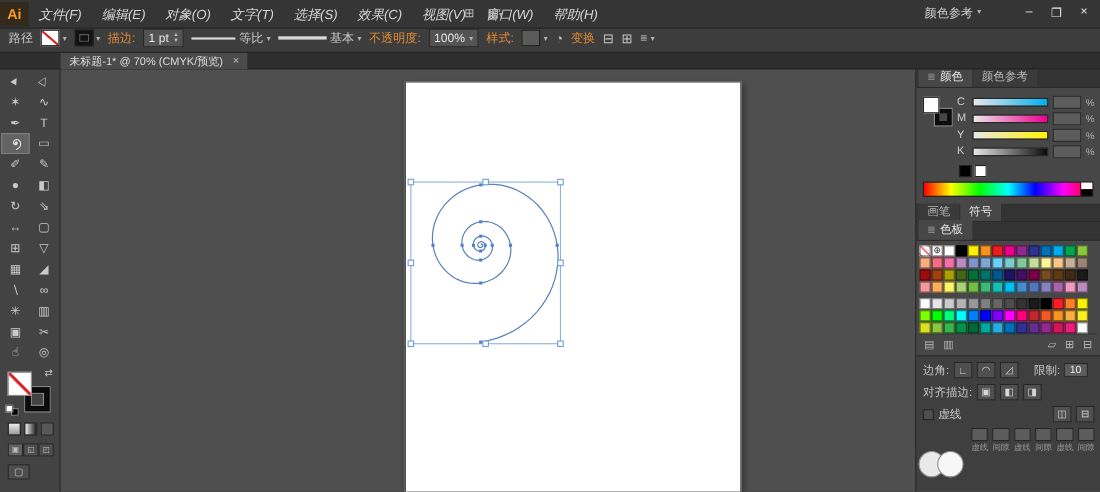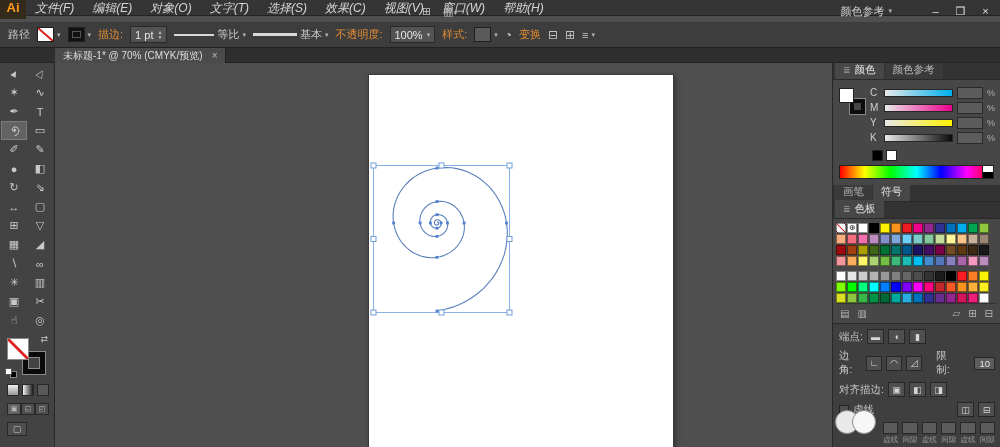--- a/index.html
+++ b/index.html
@@ -2,21 +2,21 @@
 <html><head>
 <meta charset="utf-8">
 <style>
   * { box-sizing: border-box; margin:0; padding:0; }
   body { margin:0; background:#2b2b2b; }
   #app { position:relative; width:1000px; height:447px; background:#4f4f4f;
          font-family:"Liberation Sans","DejaVu Sans",sans-serif; font-size:11px;
          color:#c8c8c8; overflow:hidden; }
 
   
-  .menubar { position:absolute; top:0; left:0; right:0; height:16px; background:#353535;
+  .menubar { position:absolute; top:0; left:0; right:0; height:26px; background:#353535;
              border-bottom:1px solid #242424; display:flex; align-items:center; z-index:30; }
   .ai-logo { width:26px; height:22px; display:flex; align-items:center; justify-content:center;
              color:#ff9a1e; font-weight:bold; font-size:13px; background:#332a1c; }
   .menu-list { display:flex;font-style:italic; }
   .menu-item { padding:0 9px; line-height:22px; font-size:12px; color:#d6d6d6; cursor:default; }
   .mb-icons { position:absolute; left:422px; top:0; height:22px; display:flex; align-items:center; gap:12px; color:#bdbdbd; font-size:11px; }
   .workspace { position:absolute; right:108px; top:0; height:22px; display:flex; align-items:center; gap:4px; color:#d0d0d0; font-size:11px; }
   .win-controls { position:absolute; right:2px; top:0; height:22px; display:flex; }
   .win-btn { width:25px; height:22px; display:flex; align-items:center; justify-content:center; color:#e0e0e0; font-size:11px; }
   .caret { font-size:7px; color:#b5b5b5; }
@@ -114,21 +114,21 @@
   .sw-footer { display:flex; align-items:center; gap:8px; padding:4px 4px 4px 4px; background:#474747;
                border-top:1px solid #333; }
   .sw-icon { font-size:10px; color:#b8b8b8; }
   .sw-spacer { flex:1; }
 
   .stroke-section { position:relative; padding:5px 5px 0 6px; background:#3f3f3f; border-top:1px solid #2c2c2c; }
   .sp-row { display:flex; align-items:center; gap:4px; margin-bottom:5px; }
   .sp-label { font-size:10.5px; color:#c6c6c6; }
   .sp-btn { width:17px; height:15px; background:#4f4f4f; border:1px solid #272727; color:#d8d8d8;
             font-size:9px; display:flex; align-items:center; justify-content:center; }
-  .limit-wrap { margin-left:10px; display:flex; align-items:center; gap:16px; }
+  .limit-wrap { margin-left:10px; display:flex; align-items:center; gap:3px; }
   .limit-box { width:22px; height:13px; background:#5c5c5c; border:1px solid #272727; color:#e8e8e8;
                font-size:9.5px; text-align:center; line-height:12px; }
   .checkbox { width:10px; height:10px; background:#4e4e4e; border:1px solid #242424; }
   .sp-flex { flex:1; }
   .dash-row { display:flex; gap:4px; margin:2px 0 1px 44px; }
   .dash-box { width:16px; height:12px; background:#5c5c5c; border:1px solid #272727; }
   .dash-labels { display:flex; gap:4px; margin-left:44px; }
   .dash-labels span { width:16px; font-size:7.5px; color:#9a9a9a; text-align:center; }
   .preview-circles { position:absolute; left:2px; top:86px; width:48px; height:30px; }
   .pc { position:absolute; width:24px; height:24px; border-radius:50%; border:1px solid #8d8d8d; background:#e9e9e9; }
@@ -536,26 +536,20 @@
         <span class="sw-icon">▥</span>
         <span class="sw-spacer"></span>
         <span class="sw-icon">▱</span>
         <span class="sw-icon">⊞</span>
         <span class="sw-icon">⊟</span>
       </div>
     </div>
 
     <div class="stroke-section">
       <div class="sp-row">
-        <span class="sp-label">端点:</span>
-        <span class="sp-btn">▬</span>
-        <span class="sp-btn">◖</span>
-        <span class="sp-btn">▮</span>
-      </div>
-      <div class="sp-row">
         <span class="sp-label">边角:</span>
         <span class="sp-btn">∟</span>
         <span class="sp-btn">◠</span>
         <span class="sp-btn">◿</span>
         <span class="limit-wrap">
           <span class="sp-label">限制:</span>
           <span class="limit-box">10</span>
         </span>
       </div>
       <div class="sp-row">

